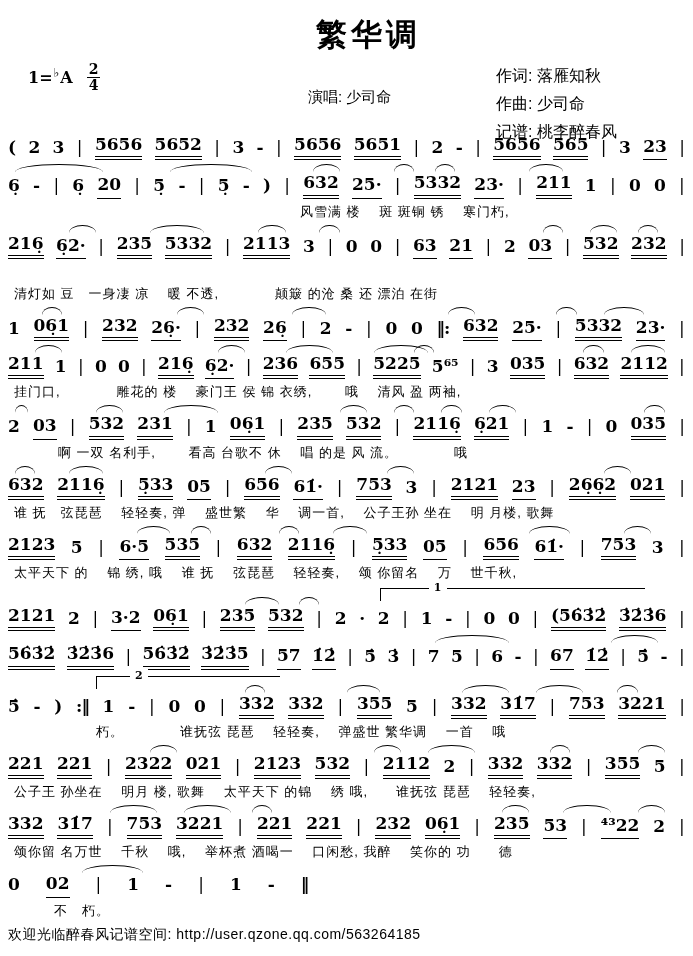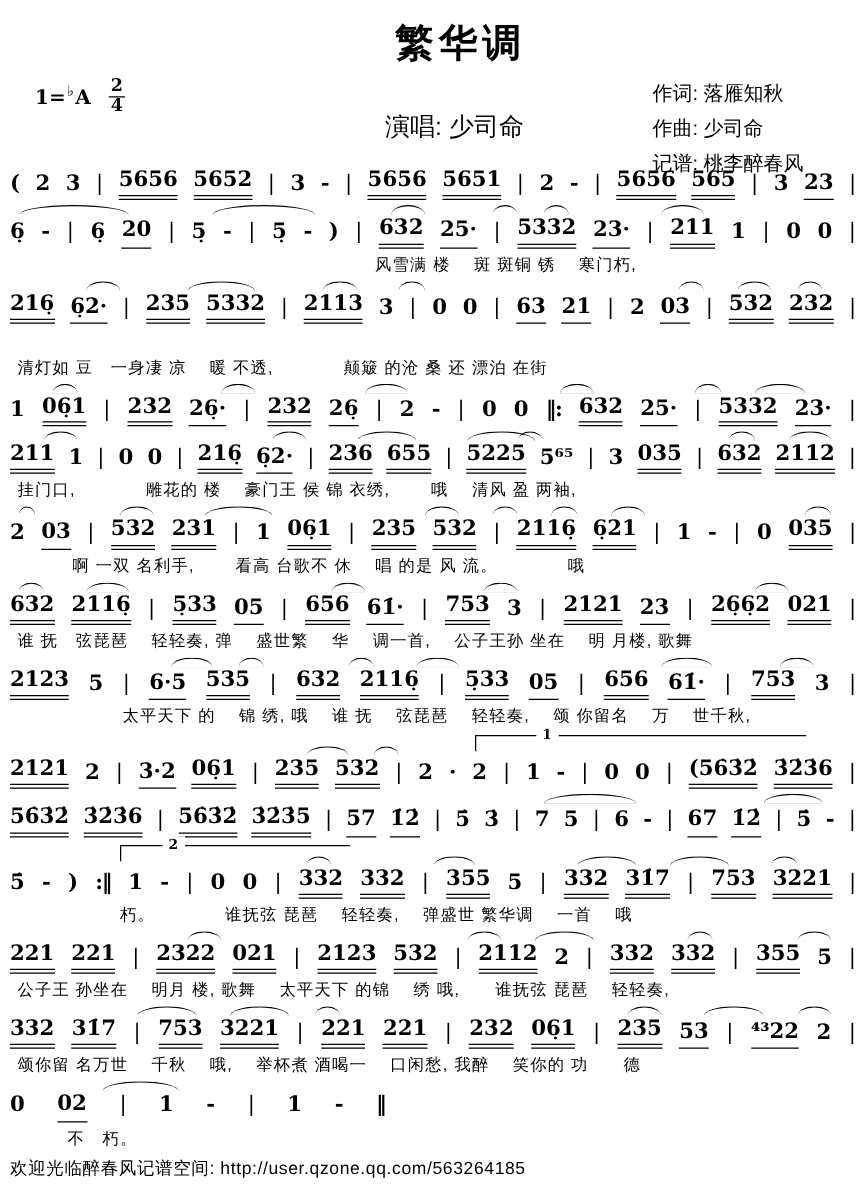--- a/index.html
+++ b/index.html
@@ -22,22 +22,22 @@
     font-size:16px;font-weight:bold;
     font-family:"DejaVu Serif",serif;
     display:flex;align-items:center;
   }
   .flat{font-size:12px;position:relative;top:-5px;margin:0 1px;}
   .meter{
     display:inline-flex;flex-direction:column;margin-left:14px;
     font-size:14px;line-height:1.1;text-align:center;
   }
   .meter .num{border-bottom:1.5px solid #000;padding:0 2px;}
-  .singer{position:absolute;left:308px;top:88px;font-size:20px;}
-  .credits{position:absolute;left:522px;top:62px;font-size:16px;line-height:1.75;}
+  .singer{position:absolute;left:308px;top:88px;font-size:15px;}
+  .credits{position:absolute;left:496px;top:62px;font-size:16px;line-height:1.75;}
 
   
   .score{padding:4px 8px 0;}
   .system{position:relative;margin-top:12px;}
   .system.has-volta{margin-top:23px;}
   .notation-row{
     display:flex;justify-content:space-between;align-items:flex-end;
     font-family:"DejaVu Serif",serif;font-weight:bold;
     font-size:17px;line-height:1.25;
   }
@@ -338,21 +338,21 @@
           <span class="tok u2">5̣33</span>
           <span class="tok u1">05</span>
           <span class="tok bar">|</span>
           <span class="tok u2">656</span>
           <span class="tok u1">61̇·</span>
           <span class="tok bar">|</span>
           <span class="tok u2">753</span>
           <span class="tok">3</span>
           <span class="tok bar">|</span>
         </div>
-        <div class="lyrics-row" style="margin-left: 6px; text-align: center;">太平天下 的　 锦 绣, 哦　 谁 抚　 弦琵琶　 轻轻奏,　 颂 你留名　 万　 世千秋,</div>
+        <div class="lyrics-row" style="margin-left: 6px;">太平天下 的　 锦 绣, 哦　 谁 抚　 弦琵琶　 轻轻奏,　 颂 你留名　 万　 世千秋,</div>
       </div>
       <div class="system has-volta">
         <div class="volta" style="left: 55%; width: 39%;">
           <span>1</span>
         </div>
         <div class="slur" style="left: 35%; width: 5%;"></div>
         <div class="slur" style="left: 43%; width: 3%;"></div>
         <div class="notation-row">
           <span class="tok u2">2121</span>
           <span class="tok">2</span>

